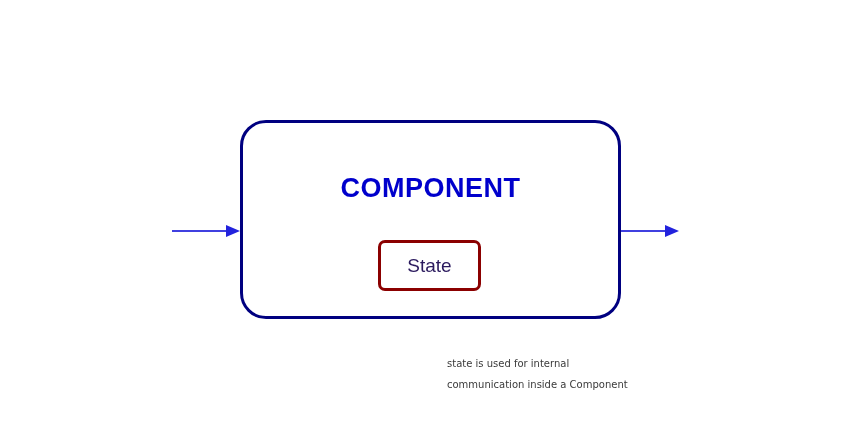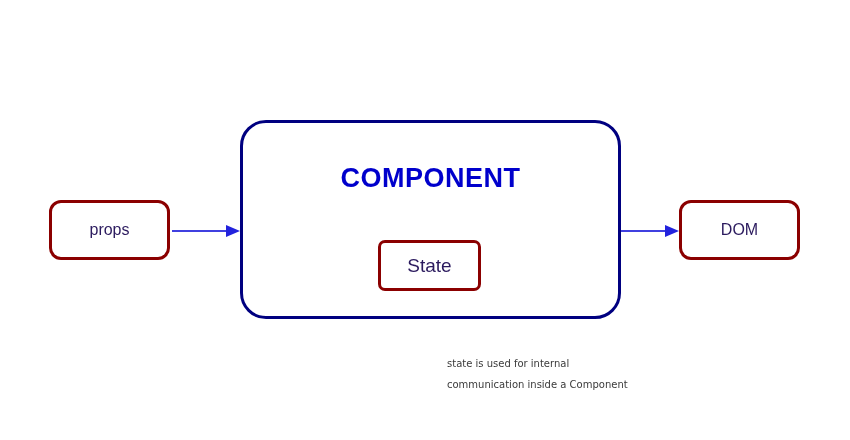--- a/index.html
+++ b/index.html
@@ -72,21 +72,21 @@
   }
 
   .state-label {
     font-size: 19px;
     color: #2b1a5e;
   }
 
   .component-title {
     position: absolute;
     left: 0;
-    top: 42px;
+    top: 52px;
     width: 100%;
     text-align: center;
     font-size: 27px;
     font-weight: bold;
     color: #0000cc;
     font-family: "Liberation Sans", sans-serif;
     letter-spacing: 0.5px;
     line-height: 1;
   }
 
@@ -118,42 +118,36 @@
     line-height: 21px;
     color: #3a3a3a;
     white-space: pre-line;
   }
 </style>
 </head>
 <body>
 
 <div id="canvas">
 
-  <div class="node node-props">
-    <span class="node-label">props</span>
-  </div>
 
   <svg class="arrow arrow-props-component" viewBox="0 0 68 16">
     <line x1="0" y1="8" x2="56" y2="8" stroke="#4040E0" stroke-width="2"></line>
     <polygon points="54,2 68,8 54,14" fill="#2222DD"></polygon>
   </svg>
 
   <div class="node node-component">
     <div class="component-title">COMPONENT</div>
   </div>
 
   <div class="node node-state">
     <span class="node-label state-label">State</span>
   </div>
 
   <svg class="arrow arrow-component-dom" viewBox="0 0 58 16">
     <line x1="0" y1="8" x2="46" y2="8" stroke="#4040E0" stroke-width="2"></line>
     <polygon points="44,2 58,8 44,14" fill="#2222DD"></polygon>
   </svg>
 
-  <div class="node node-dom">
-    <span class="node-label">DOM</span>
-  </div>
 
   <div class="caption">state is used for internal
 communication inside a Component</div>
 
 </div>
 
 </body></html>

